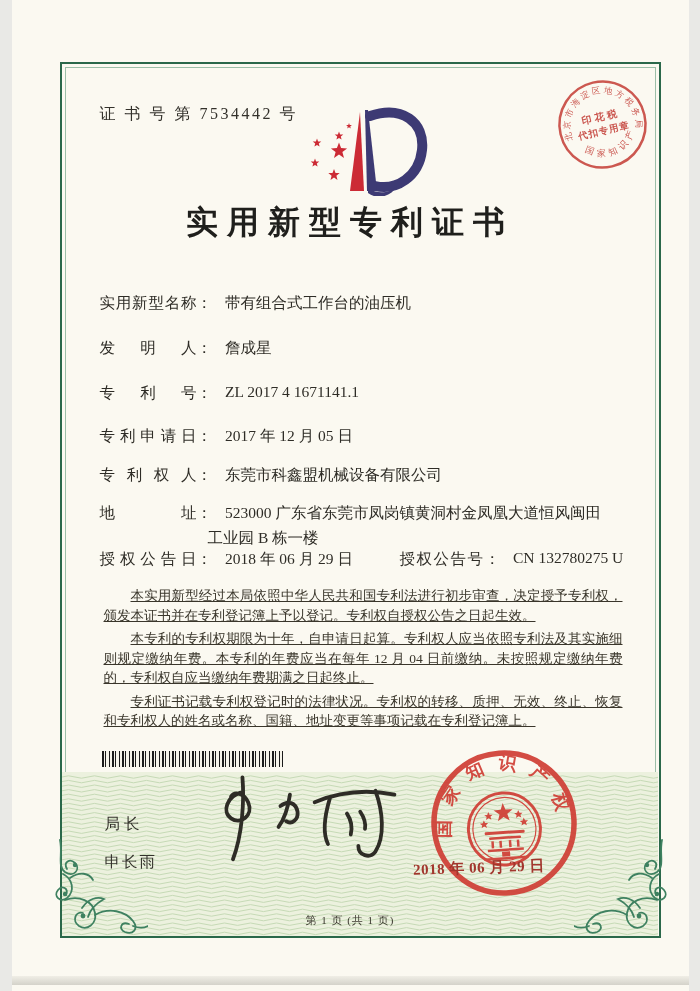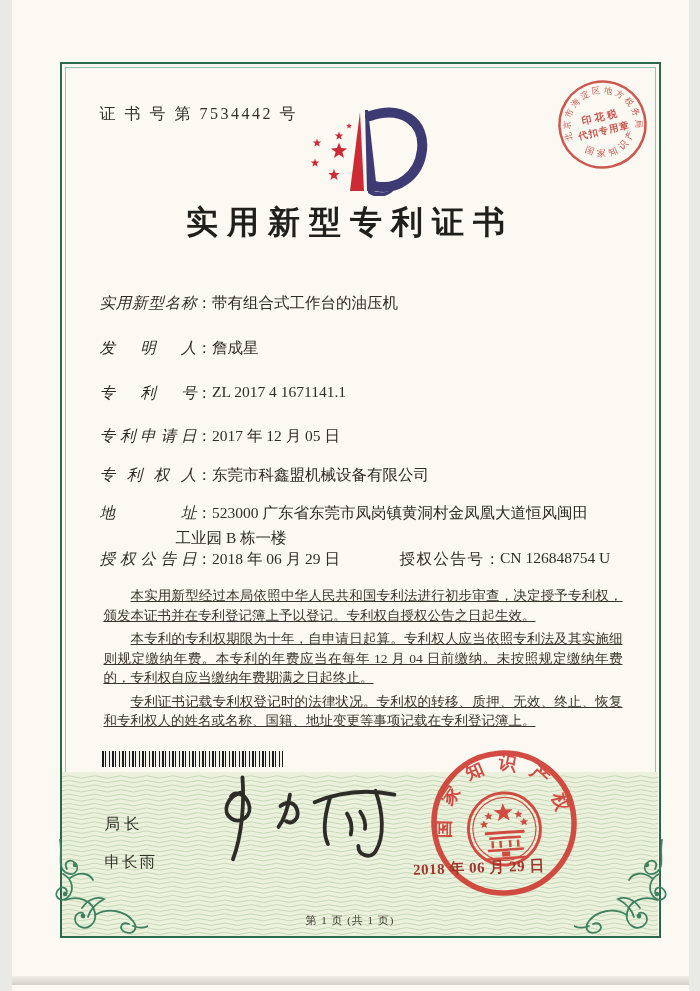--- a/index.html
+++ b/index.html
@@ -28,24 +28,24 @@
   }
   
   .tax-stamp{
     position:absolute;left:543px;top:77px;width:95px;height:95px;
     transform:rotate(-13deg);opacity:.85;
   }
   .tax-stamp text{fill:#c23a33;}
   
   .fields{position:absolute;left:88px;top:293px;width:527px;font-size:15.5px;color:#2e2c26;}
   .frow{position:absolute;left:0;white-space:nowrap;}
-  .lbl{display:inline-block;width:97px;text-align:justify;text-align-last:justify;vertical-align:top;font-style:italic;}
+  .lbl{display:inline-block;width:97px;text-align:justify;text-align-last:justify;vertical-align:top;}
   .colon{display:inline-block;vertical-align:top;}
-  .val{display:inline-block;vertical-align:top;}
-  .addr2{margin-left:76px;margin-top:4px;white-space:nowrap;}
+  .val{display:inline-block;margin-left:13px;vertical-align:top;}
+  .addr2{margin-left:108px;margin-top:4px;white-space:nowrap;}
   .row-right{position:absolute;left:300px;top:0;white-space:nowrap;}
   .row-right .lbl2{letter-spacing:1.5px;}
   
   .paras{position:absolute;left:88px;top:582px;width:527px;font-size:13.5px;line-height:19.5px;
     text-align:justify;color:#3a362b;}
   .paras p{margin:4px;text-indent:2em;text-decoration:underline;}
   
   .barcode{
     position:absolute;left:90px;top:751px;width:181px;height:16px;z-index:3;
     background:repeating-linear-gradient(90deg,
@@ -143,21 +143,21 @@
     <div class="frow" style="top:172px">
       <span class="lbl">专利权人</span><span class="colon">：</span><span class="val">东莞市科鑫盟机械设备有限公司</span>
     </div>
     <div class="frow" style="top:210px">
       <span class="lbl">地址</span><span class="colon">：</span><span class="val">523000 广东省东莞市凤岗镇黄洞村金凤凰大道恒风闽田</span>
       <div class="addr2">工业园 B 栋一楼</div>
     </div>
     <div class="frow" style="top:256px;width:527px">
       <span class="lbl">授权公告日</span><span class="colon">：</span><span class="val">2018 年 06 月 29 日</span>
       <span class="row-right">
-        <span class="lbl2">授权公告号</span><span class="colon">：</span><span class="val">CN 126848754 U</span>
+        <span class="lbl2">授权公告号</span><span class="colon">：</span><span class="val">CN 132780275 U</span>
       </span>
     </div>
   </div>
 
   <div class="paras">
     <p>本实用新型经过本局依照中华人民共和国专利法进行初步审查，决定授予专利权，颁发本证书并在专利登记簿上予以登记。专利权自授权公告之日起生效。</p>
     <p>本专利的专利权期限为十年，自申请日起算。专利权人应当依照专利法及其实施细则规定缴纳年费。本专利的年费应当在每年 12 月 04 日前缴纳。未按照规定缴纳年费的，专利权自应当缴纳年费期满之日起终止。</p>
     <p>专利证书记载专利权登记时的法律状况。专利权的转移、质押、无效、终止、恢复和专利权人的姓名或名称、国籍、地址变更等事项记载在专利登记簿上。</p>
   </div>
 

